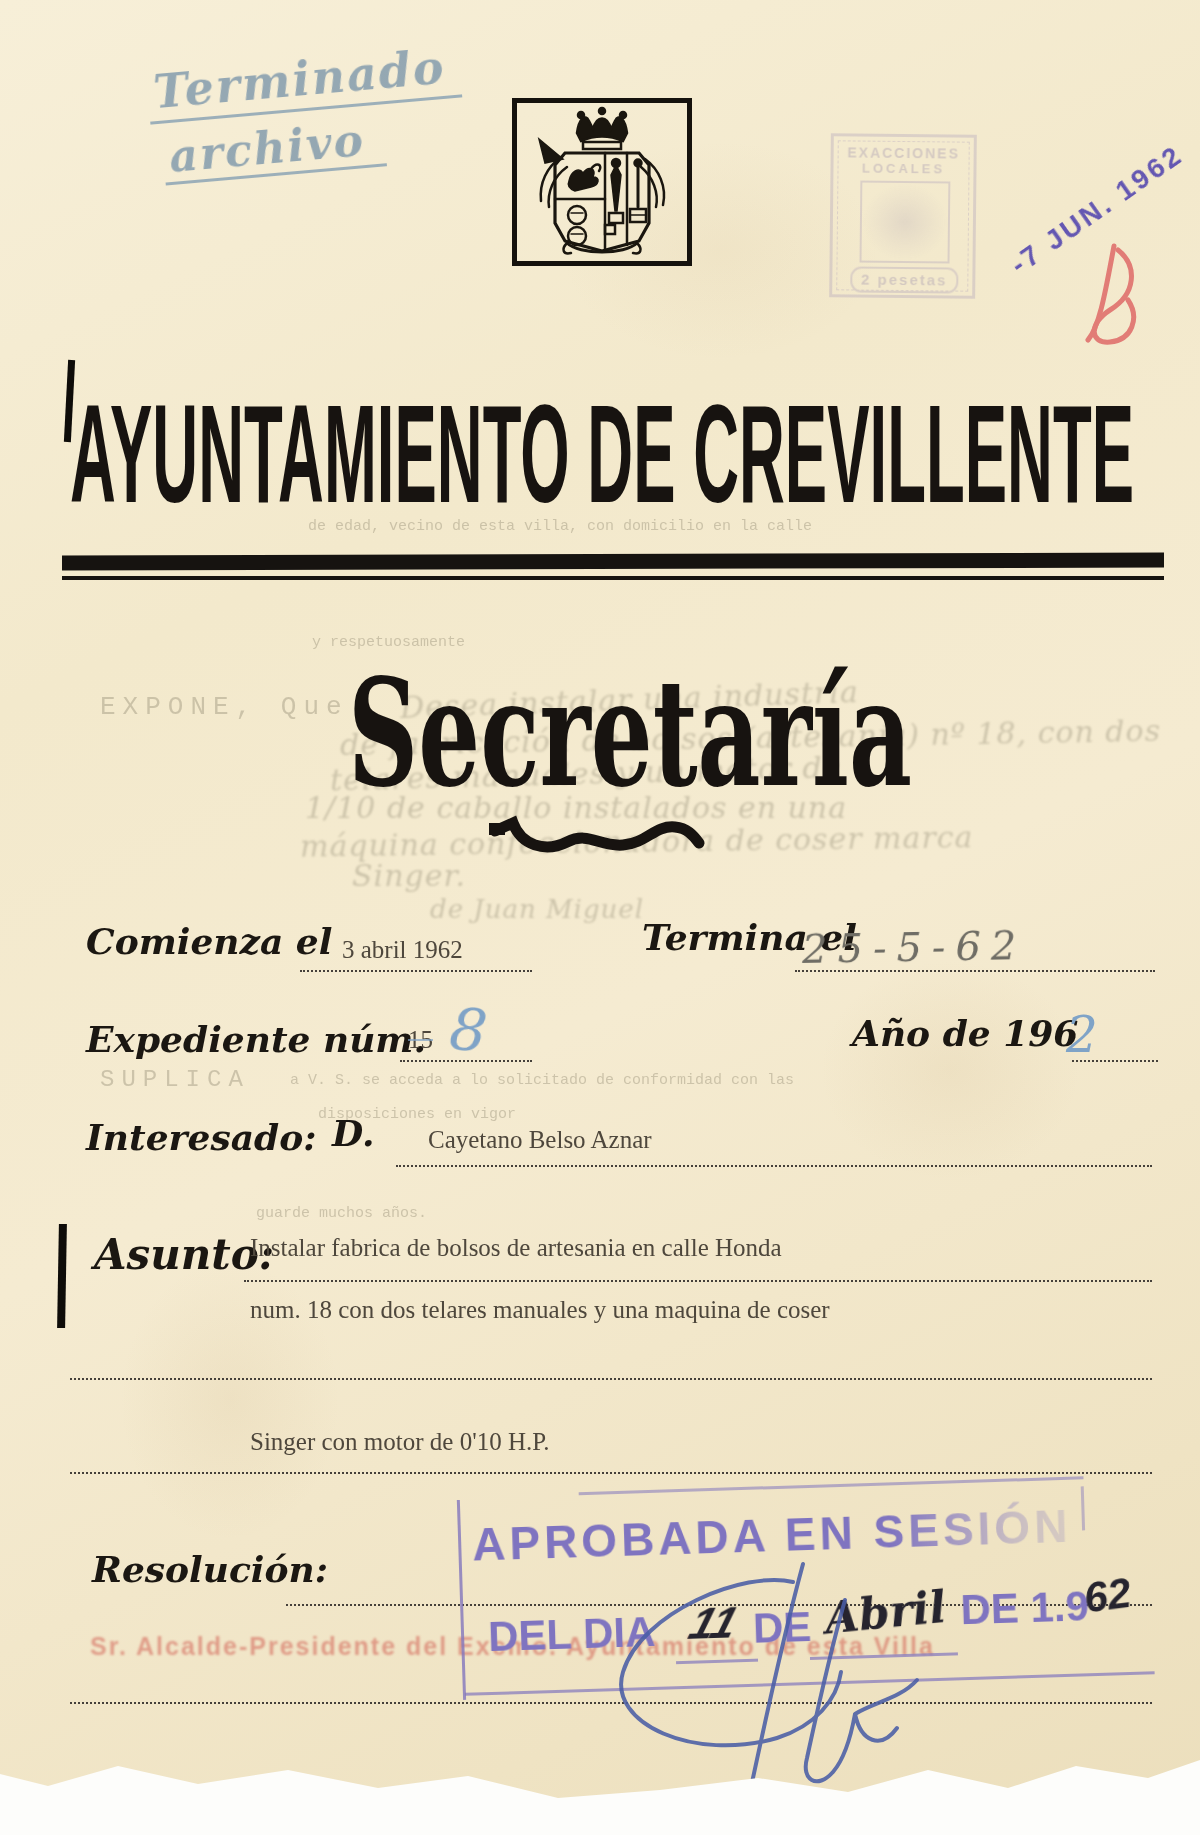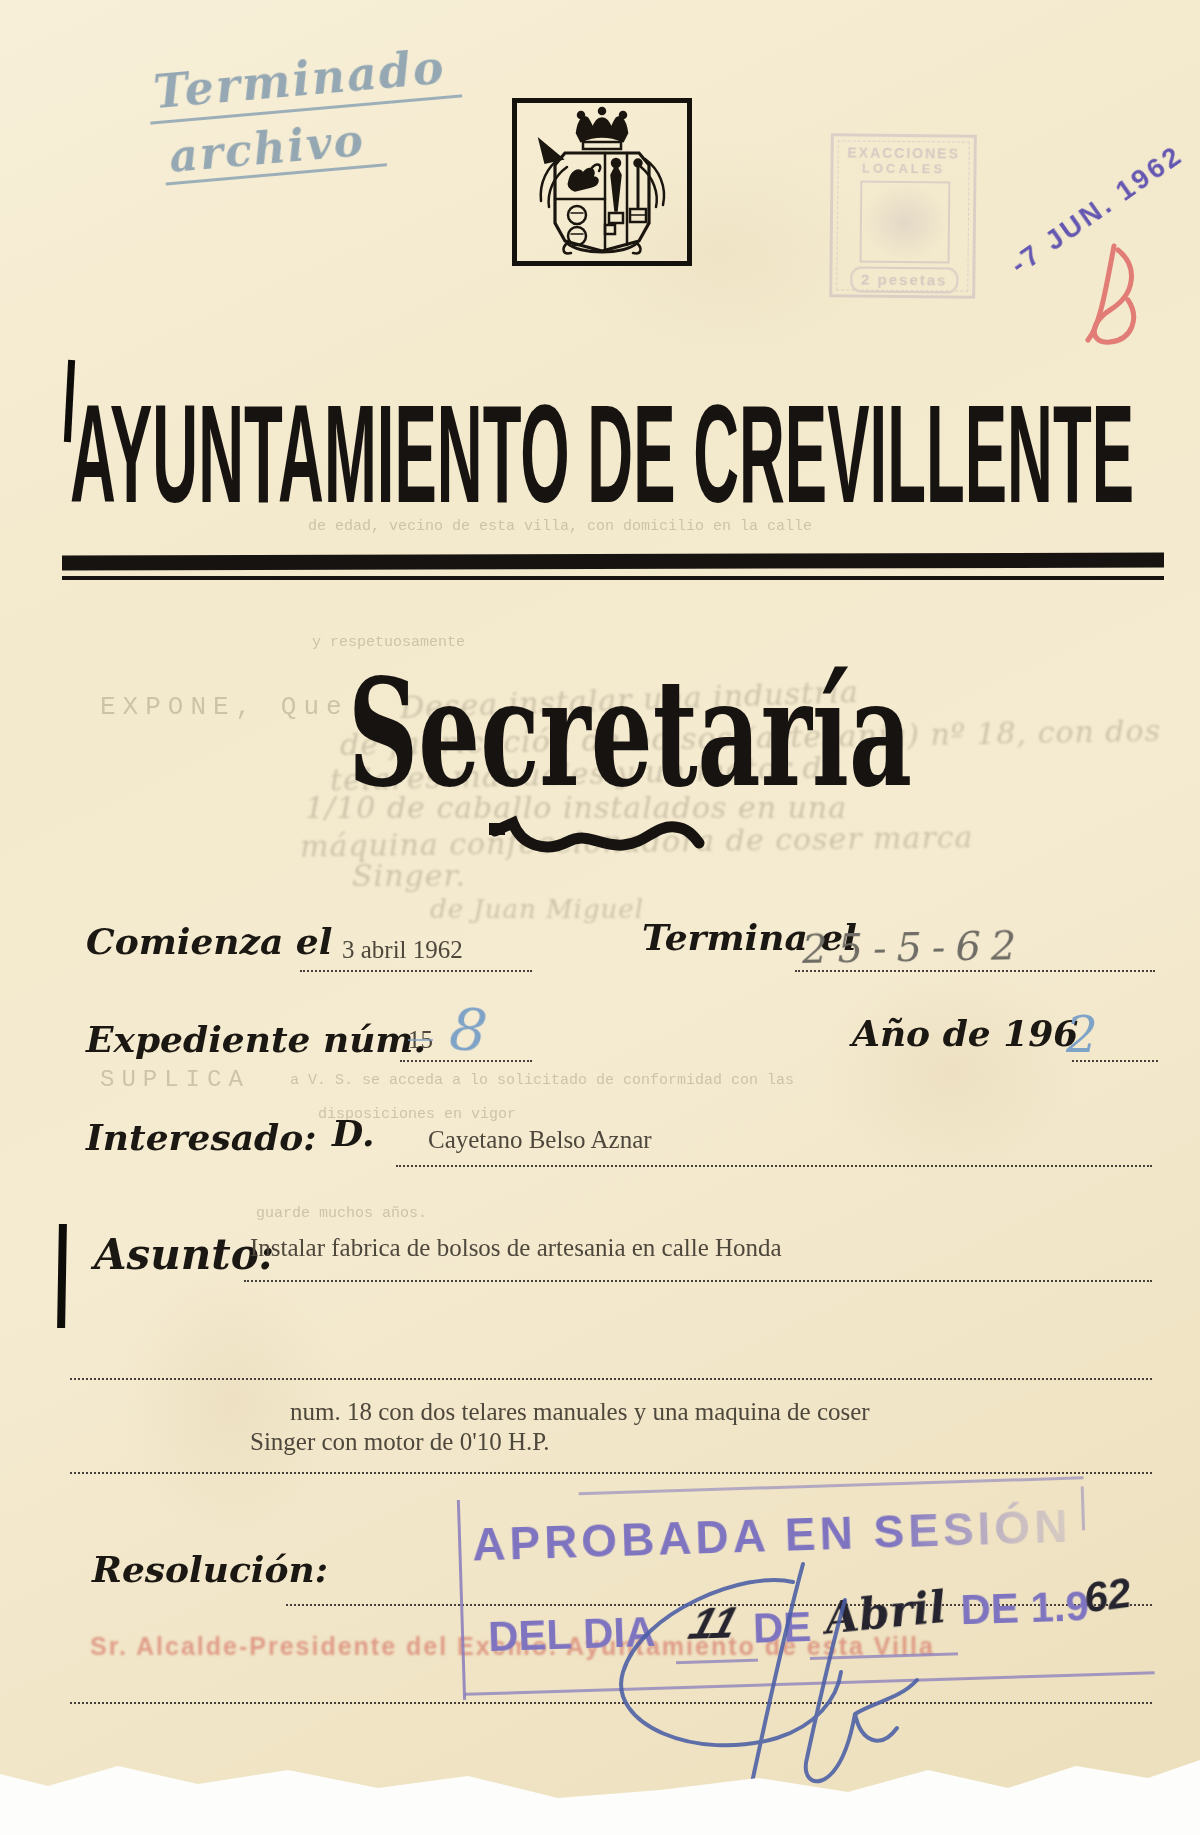--- a/index.html
+++ b/index.html
@@ -231,21 +231,21 @@
   <div class="abs inklayer dotted" style="left:1072px;top:1060px;width:86px;"></div>
 
   <div class="abs inklayer script f44" style="left:86px;top:1116px;">Interesado:</div>
   <div class="abs inklayer script f44" style="left:332px;top:1112px;">D.</div>
   <div class="abs inklayer typed" style="left:428px;top:1126px;">Cayetano Belso Aznar</div>
   <div class="abs inklayer dotted" style="left:396px;top:1165px;width:756px;"></div>
 
   <div class="abs inklayer script f46" style="left:94px;top:1230px;">Asunto:</div>
   <div class="abs inklayer typed" style="left:250px;top:1234px;">Instalar fabrica de bolsos de artesania en calle Honda</div>
   <div class="abs inklayer dotted" style="left:244px;top:1280px;width:908px;"></div>
-  <div class="abs inklayer typed" style="left:250px;top:1398px;margin-left:40px;">num. 18 con dos telares manuales y una maquina de coser</div>
+  <div class="abs inklayer typed" style="left:250px;top:1296px;">num. 18 con dos telares manuales y una maquina de coser</div>
   <div class="abs inklayer dotted" style="left:70px;top:1378px;width:1082px;"></div>
   <div class="abs inklayer typed" style="left:250px;top:1428px;">Singer con motor de  0'10 H.P.</div>
   <div class="abs inklayer dotted" style="left:70px;top:1472px;width:1082px;"></div>
 
   <div class="abs inklayer script f44" style="left:92px;top:1548px;">Resolución:</div>
   <div class="abs inklayer dotted" style="left:286px;top:1604px;width:866px;"></div>
   <div class="abs inklayer dotted" style="left:70px;top:1702px;width:1082px;"></div>
 
   <div class="abs stamplayer ap-stamp">
     <div class="bline" style="left:130px;top:8px;width:505px;height:3px;opacity:.55;"></div>

